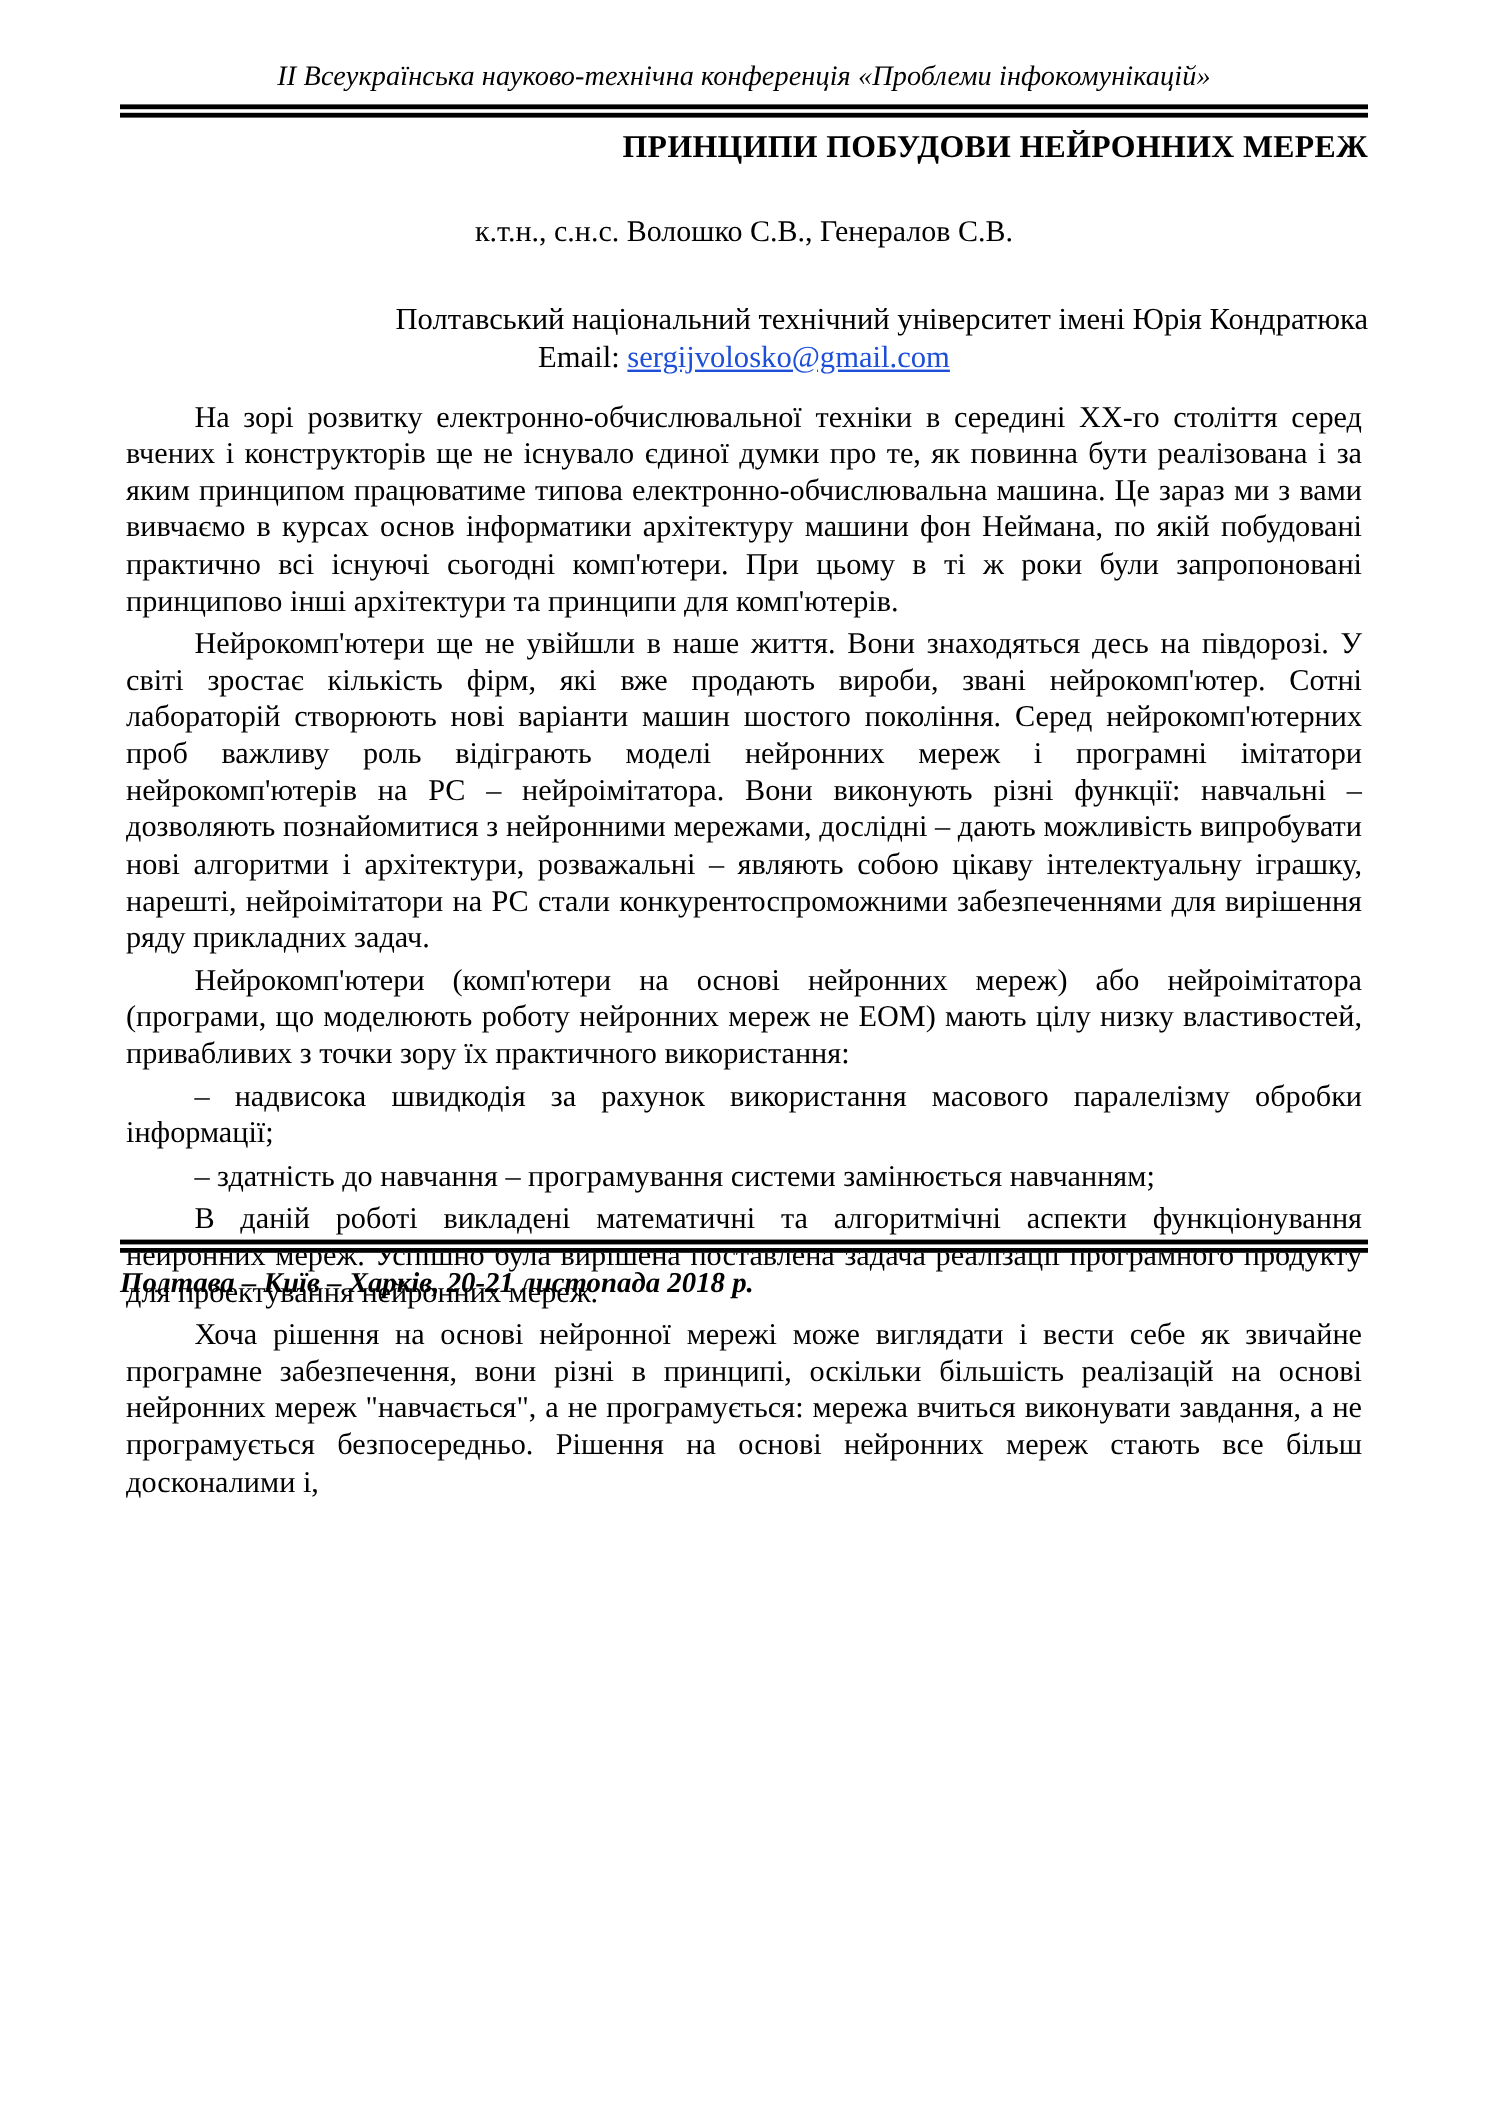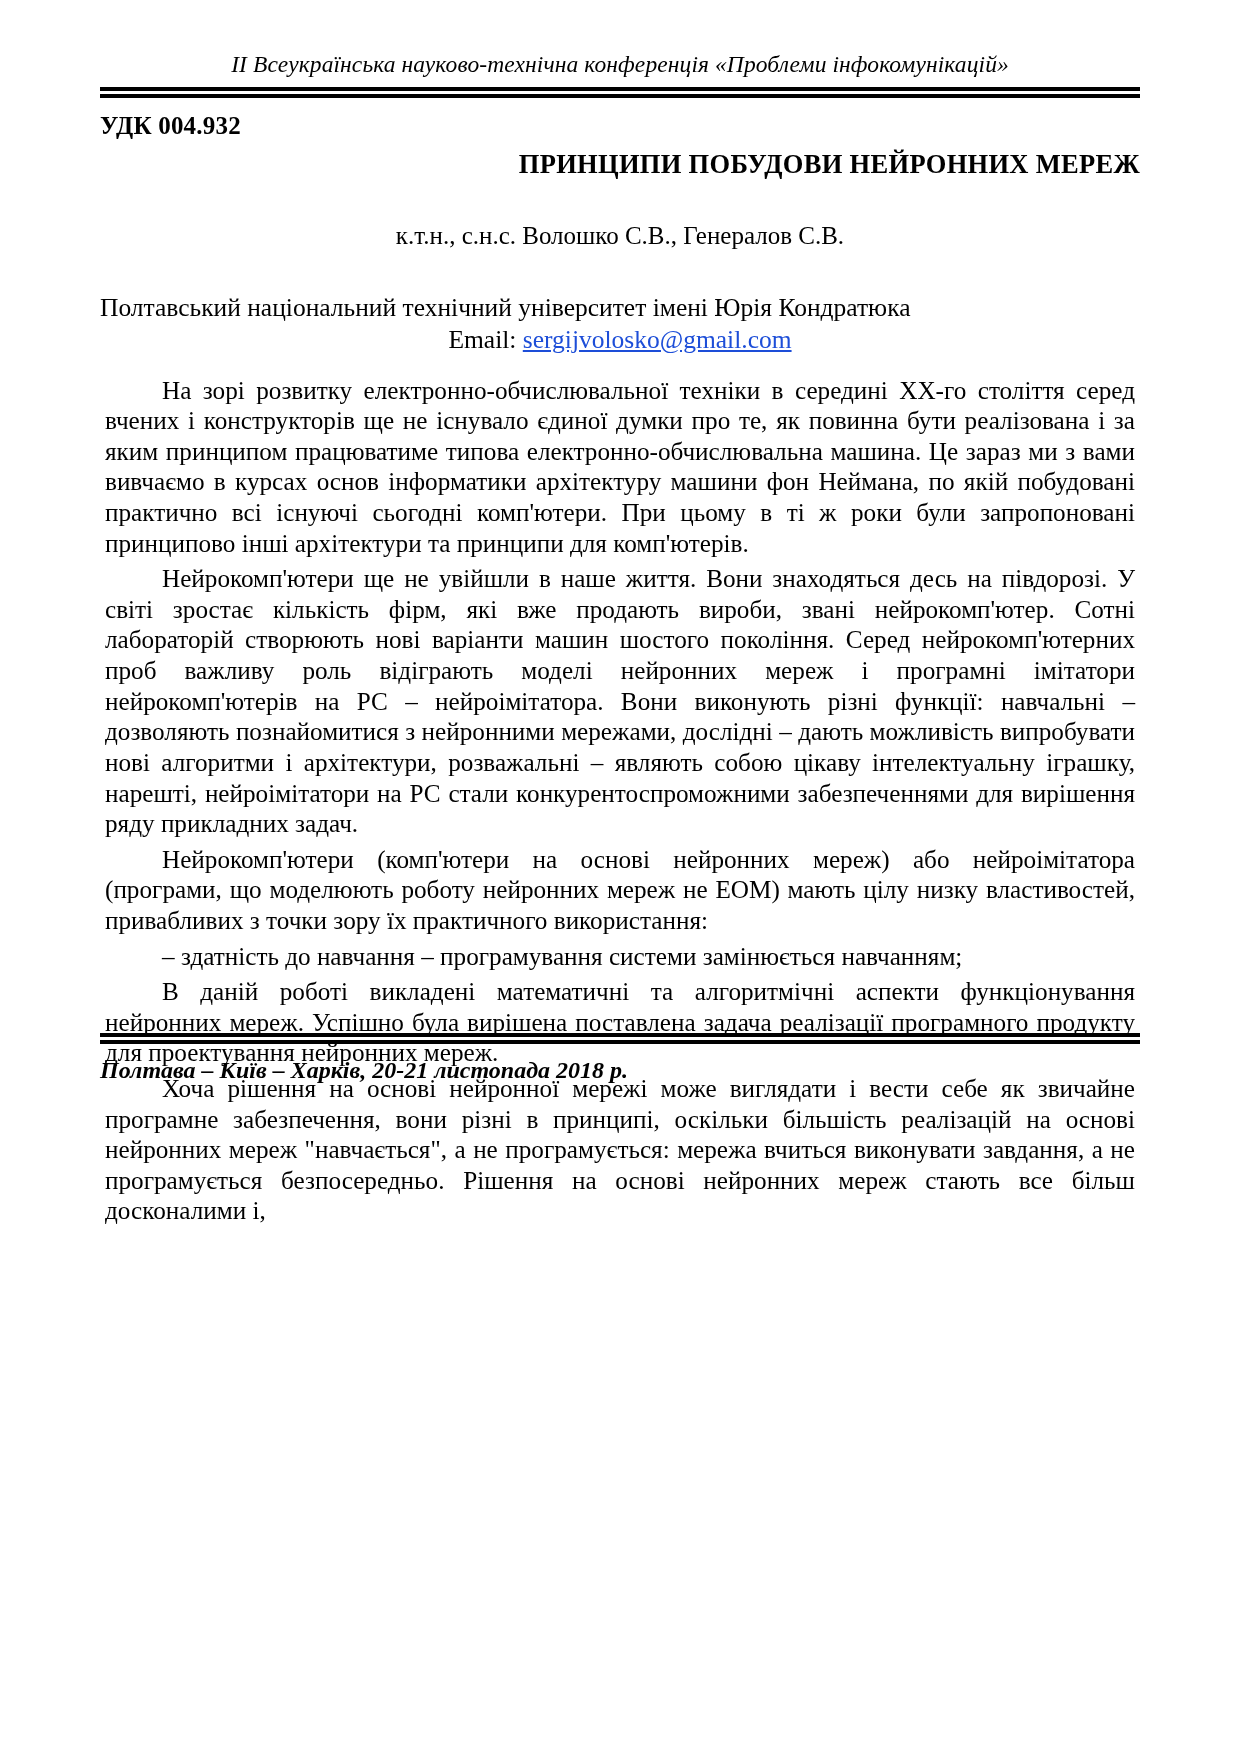--- a/index.html
+++ b/index.html
@@ -60,21 +60,21 @@
   
   .authors {
     margin-top: 42px;
     text-align: center;
     font-size: 25px;
   }
 
   
   .affiliation {
     margin-top: 42px;
-    text-align: left;
+    text-align: right;
     font-size: 25.5px;
     line-height: 1.25;
   }
   .email-line {
     text-align: center;
     font-size: 25.5px;
     line-height: 1.25;
   }
   .email-link {
     color: #1d4ed8;
@@ -120,37 +120,37 @@
 </style>
 </head>
 <body>
 
 <div class="page">
 
   <div class="running-header">ІІ Всеукраїнська науково-технічна конференція «Проблеми інфокомунікацій»</div>
 
   <div class="rule-top"></div>
 
-  <div class="udk">УДК 004.932</div>
 
   <h1 class="doc-title">ПРИНЦИПИ ПОБУДОВИ НЕЙРОННИХ МЕРЕЖ</h1>
 
   <div class="authors">к.т.н., с.н.с. Волошко С.В., Генералов С.В.</div>
 
   <div class="affiliation">Полтавський національний технічний університет імені Юрія Кондратюка</div>
 
   <div class="email-line">
     <span>Email:</span>
     <a class="email-link" href="#">sergijvolosko@gmail.com</a>
   </div>
 
   <div class="body-text">
     <p>На зорі розвитку електронно-обчислювальної техніки в середині ХХ-го століття серед вчених і конструкторів ще не існувало єдиної думки про те, як повинна бути реалізована і за яким принципом працюватиме типова електронно-обчислювальна машина. Це зараз ми з вами вивчаємо в курсах основ інформатики архітектуру машини фон Неймана, по якій побудовані практично всі існуючі сьогодні комп'ютери. При цьому в ті ж роки були запропоновані принципово інші архітектури та принципи для комп'ютерів.</p>
     <p>Нейрокомп'ютери ще не увійшли в наше життя. Вони знаходяться десь на півдорозі. У світі зростає кількість фірм, які вже продають вироби, звані нейрокомп'ютер. Сотні лабораторій створюють нові варіанти машин шостого покоління. Серед нейрокомп'ютерних проб важливу роль відіграють моделі нейронних мереж і програмні імітатори нейрокомп'ютерів на РС – нейроімітатора. Вони виконують різні функції: навчальні – дозволяють познайомитися з нейронними мережами, дослідні – дають можливість випробувати нові алгоритми і архітектури, розважальні – являють собою цікаву інтелектуальну іграшку, нарешті, нейроімітатори на РС стали конкурентоспроможними забезпеченнями для вирішення ряду прикладних задач.</p>
     <p>Нейрокомп'ютери (комп'ютери на основі нейронних мереж) або нейроімітатора (програми, що моделюють роботу нейронних мереж не ЕОМ) мають цілу низку властивостей, привабливих з точки зору їх практичного використання:</p>
+    <p class="dash-item">– надвисока швидкодія за рахунок використання масового паралелізму обробки інформації;</p>
     <p class="dash-item">– здатність до навчання – програмування системи замінюється навчанням;</p>
     <p>В даній роботі викладені математичні та алгоритмічні аспекти функціонування нейронних мереж. Успішно була вирішена поставлена задача реалізації програмного продукту для проектування нейронних мереж.</p>
     <p>Хоча рішення на основі нейронної мережі може виглядати і вести себе як звичайне програмне забезпечення, вони різні в принципі, оскільки більшість реалізацій на основі нейронних мереж "навчається", а не програмується: мережа вчиться виконувати завдання, а не програмується безпосередньо. Рішення на основі нейронних мереж стають все більш досконалими і,</p>
   </div>
 
   <div class="footer-wrap">
     <div class="rule-bottom"></div>
     <div class="footer-text">Полтава – Київ – Харків, 20-21 листопада 2018 р.</div>
   </div>
 

